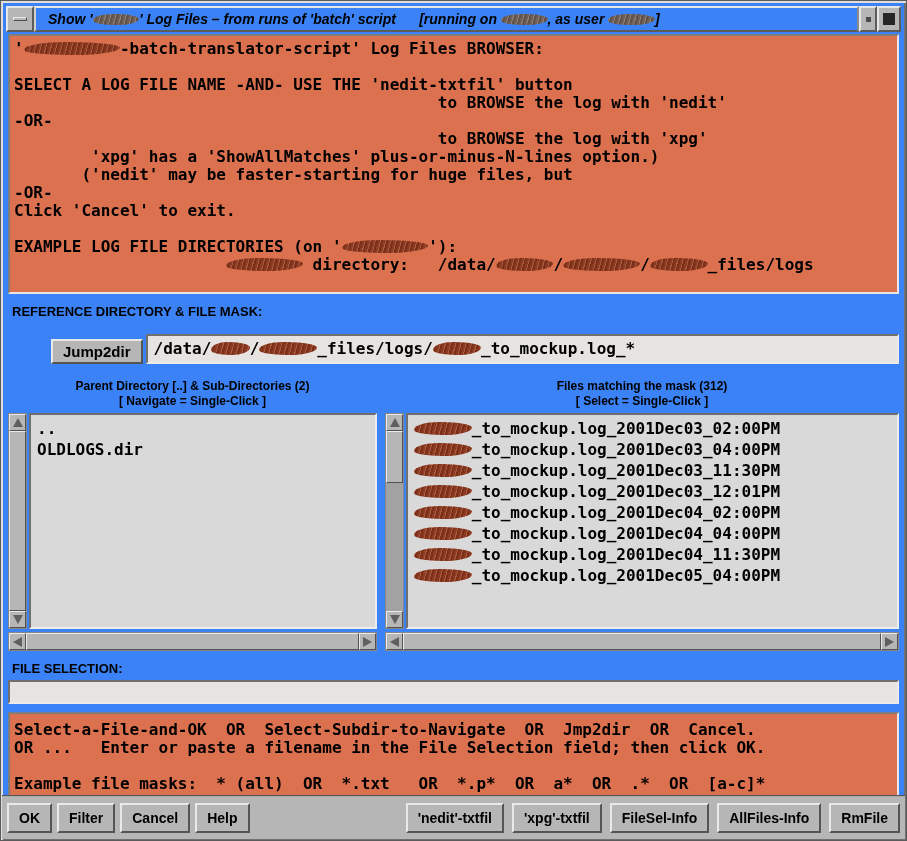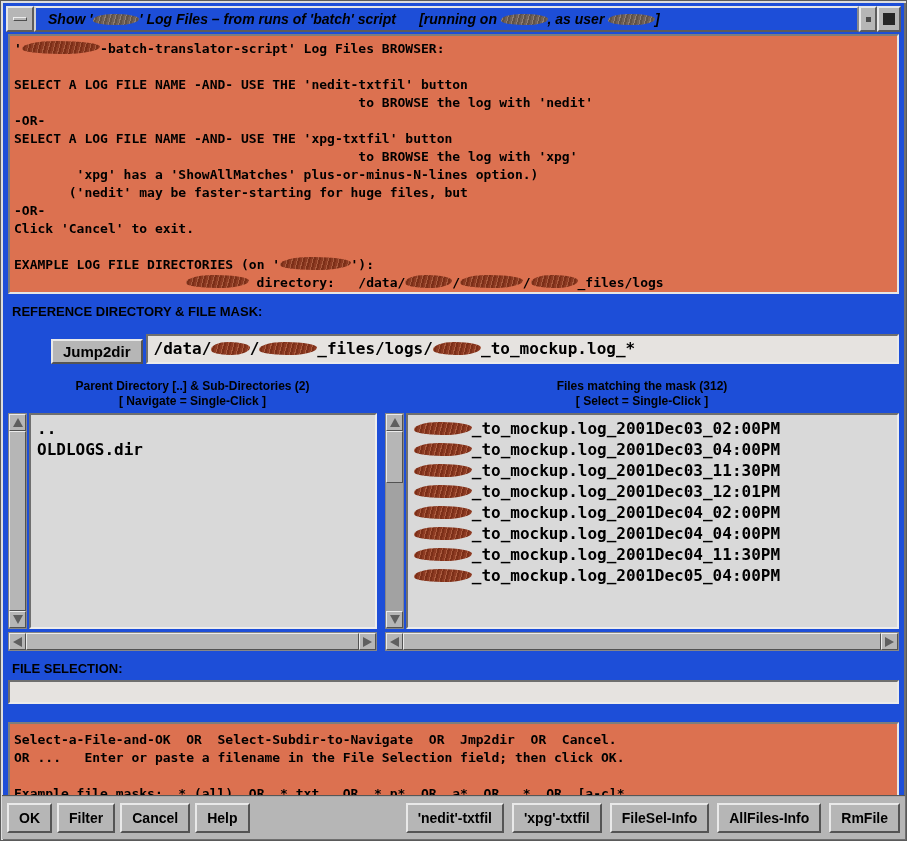--- a/index.html
+++ b/index.html
@@ -1,21 +1,21 @@
 <!DOCTYPE html>
 <html><head>
 <meta charset="utf-8">
 <style>
   * { box-sizing: border-box; margin: 0; padding: 0; }
   html, body { width: 907px; height: 841px; overflow: hidden; background: #8a8a8a; }
   body { font-family: "Liberation Sans", sans-serif; }
 
   .window {
     width: 907px; height: 841px;
-    background: #1d4ed8;
+    background: #3b82f6;
     border: 1px solid #5a5a5a;
     box-shadow: inset 2px 2px 0 #dedede, inset -2px -2px 0 #6f6f6f;
     padding: 5px;
     position: relative;
     overflow: hidden;
   }
 
   
   .titlebar { height: 26px; display: flex; margin-bottom: 2px; }
   .tb-btn {
@@ -58,25 +58,25 @@
 
   
   .panel.salmon {
     background: #dc7150;
     border: 2px solid;
     border-color: #7d7d7d #e6e6e6 #e6e6e6 #7d7d7d;
     overflow: hidden;
   }
   .mline {
     font-family: "DejaVu Sans Mono", monospace;
-    font-weight: bold; font-size: 13px; line-height: 18px;
+    font-weight: bold; font-size: 16px; line-height: 18px;
     white-space: pre; color: #000;
   }
   .intro { margin: 1px 2px 0 2px; height: 260px; padding: 4px 4px; }
-  .help  { margin: 18px 2px 0 2px; height: 96px; padding: 7px 4px; }
+  .help  { margin: 8px 2px 0 2px; height: 96px; padding: 7px 4px; }
 
   
   .section-label { font-weight: bold; font-size: 13px; color: #000; margin: 10px 0 4px 6px; }
 
   
   .btn {
     background: #b6b6b6; color: #000;
     border-top: 2px solid #e9e9e9; border-left: 2px solid #e9e9e9;
     border-bottom: 2px solid #545454; border-right: 2px solid #545454;
     font-family: "Liberation Sans", sans-serif;
@@ -173,21 +173,20 @@
       <span class="tb-sq"></span>
     </div>
   </div>
 
   <div class="panel salmon intro">
       <div class="mline">'<span class="scribble" style="width: 10ch;"></span>-batch-translator-script' Log Files BROWSER:</div>
       <div class="mline">&nbsp;</div>
       <div class="mline">SELECT A LOG FILE NAME -AND- USE THE 'nedit-txtfil' button</div>
       <div class="mline">                                            to BROWSE the log with 'nedit'</div>
       <div class="mline">-OR-</div>
-      <div class="mline">SELECT A LOG FILE NAME -AND- USE THE 'xpg-txtfil' button</div>
       <div class="mline">                                            to BROWSE the log with 'xpg'</div>
       <div class="mline">        'xpg' has a 'ShowAllMatches' plus-or-minus-N-lines option.)</div>
       <div class="mline">       ('nedit' may be faster-starting for huge files, but</div>
       <div class="mline">-OR-</div>
       <div class="mline">Click 'Cancel' to exit.</div>
       <div class="mline">&nbsp;</div>
       <div class="mline">EXAMPLE LOG FILE DIRECTORIES (on '<span class="scribble" style="width: 9ch;"></span>'):</div>
       <div class="mline">                      <span class="scribble" style="width: 8ch;"></span> directory:   /data/<span class="scribble" style="width: 6ch;"></span>/<span class="scribble" style="width: 8ch;"></span>/<span class="scribble" style="width: 6ch;"></span>_files/logs</div>
     </div>
 

